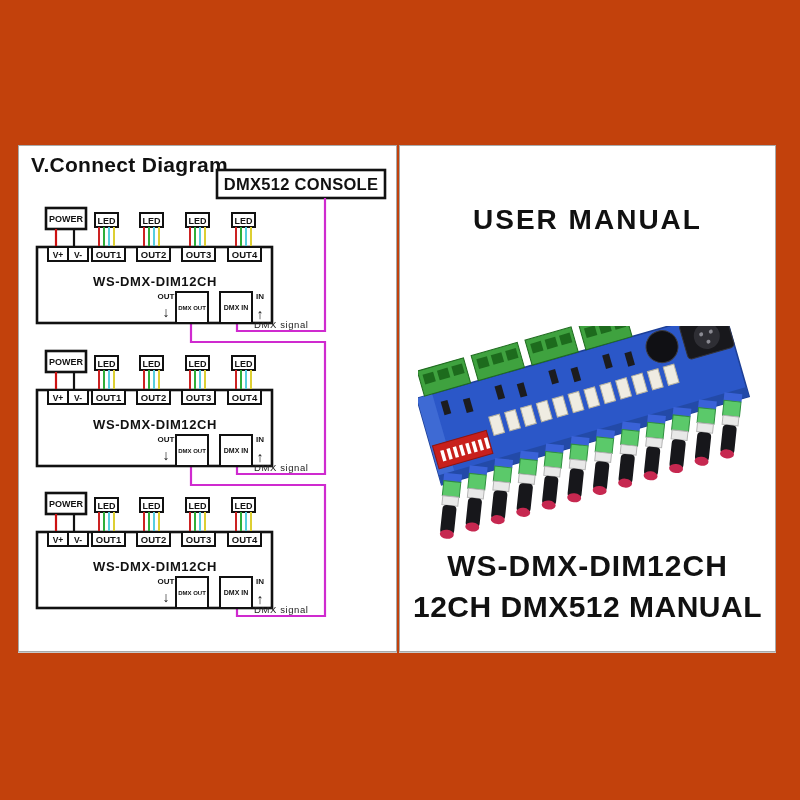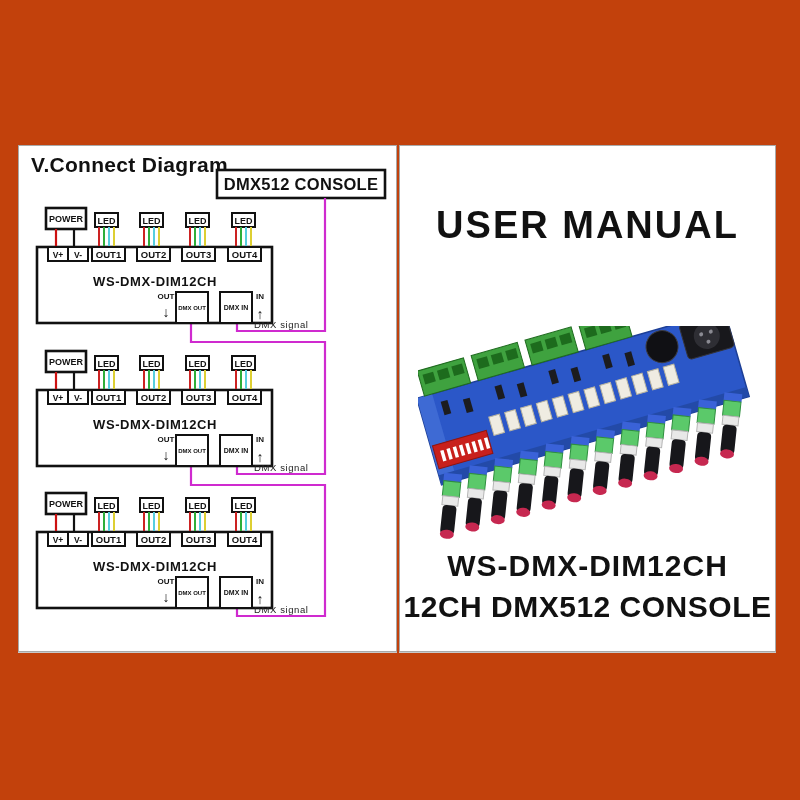--- a/index.html
+++ b/index.html
@@ -25,21 +25,21 @@
   .box{fill:#ffffff;stroke:#111;stroke-width:2;}
   .boxThick{fill:#ffffff;stroke:#111;stroke-width:2.6;}
   .wireMag{fill:none;stroke:#cf2acf;stroke-width:2.2;}
   .wireRed{stroke:#cc1111;stroke-width:2.2;}
   .wireBlk{stroke:#111111;stroke-width:2.2;}
   .wLedR{stroke:#cc2222;stroke-width:2;}
   .wLedG{stroke:#2fae3a;stroke-width:2;}
   .wLedC{stroke:#57cede;stroke-width:2;}
   .wLedY{stroke:#ddcf33;stroke-width:2;}
   .userManual{position:absolute;left:0;top:58px;width:100%;text-align:center;
-    font-size:38px;font-weight:600;letter-spacing:2px;color:#111;}
+    font-size:28px;font-weight:600;letter-spacing:2px;color:#111;}
   .modelLine1{position:absolute;left:0;top:403px;width:100%;text-align:center;
     font-size:30px;font-weight:600;letter-spacing:1px;color:#111;}
   .modelLine2{position:absolute;left:0;top:444px;width:100%;text-align:center;
     font-size:30px;font-weight:600;letter-spacing:0.5px;color:#111;}
   .photo{position:absolute;left:18px;top:180px;}
 </style>
 </head>
 <body>
 
 <div class="canvas">
@@ -426,16 +426,16 @@
               <rect x="-8.5" y="2" width="17" height="15" fill="#5bc96a" stroke="#2f8f3f"></rect>
               <rect x="-8" y="17" width="16" height="9" fill="#e8e8e8" stroke="#b5b5b5"></rect>
               <rect x="-7" y="26" width="14" height="29" rx="4" fill="#17171b"></rect>
               <ellipse cx="0" cy="55" rx="7" ry="4.5" fill="#c62850"></ellipse>
             </g>
         </g>
       </g>
     </svg>
 
     <div class="modelLine1">WS-DMX-DIM12CH</div>
-    <div class="modelLine2">12CH DMX512 CONSOLE</div>
+    <div class="modelLine2">12CH DMX512 MANUAL</div>
   </div>
 
 </div>
 
 </body></html>

